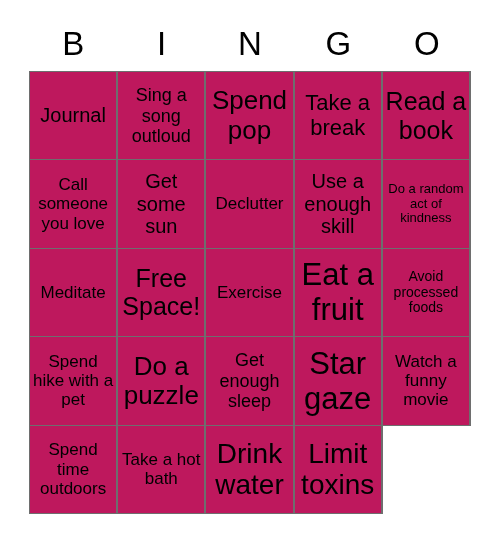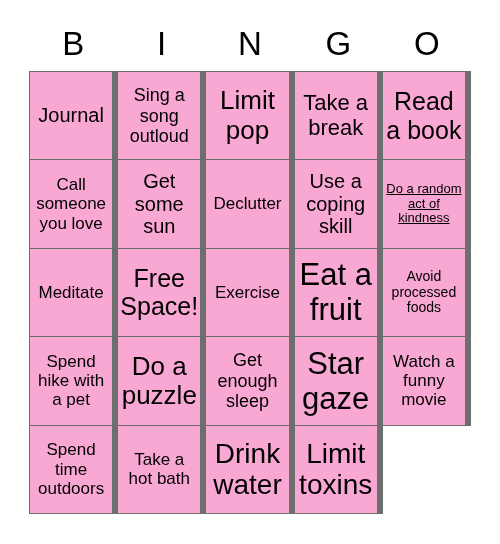--- a/index.html
+++ b/index.html
@@ -48,36 +48,36 @@
     height: 443px;
     display: grid;
     grid-template-columns: repeat(5, 1fr);
     grid-template-rows: repeat(5, 1fr);
     border-top: 1px solid #6e6e6e;
     border-left: 1px solid #6e6e6e;
     box-sizing: border-box;
     background: #ffffff;
   }
   .cell {
-    border-right: 6px solid #eab308;
+    border-right: 2px solid #eab308;
     border-bottom: 1px solid #6e6e6e;
     box-sizing: border-box;
     display: flex;
     align-items: center;
     justify-content: center;
     text-align: center;
     padding: 1px 2px;
-    background: #f9a8d4;
+    background: #be185d;
     color: #000000;
     line-height: 1.13;
     overflow: hidden;
     word-break: break-word;
   }
   
-  .fs-13 { font-size: 13px; text-decoration: underline; }
+  .fs-13 { font-size: 13px; }
   .fs-14 { font-size: 14px; }
   .fs-15 { font-size: 15px; }
   .fs-17 { font-size: 17px; }
   .fs-18 { font-size: 18px; }
   .fs-20 { font-size: 20px; }
   .fs-25 { font-size: 25px; }
   .fs-26 { font-size: 26px; }
   .fs-28 { font-size: 28px; }
   .fs-31 { font-size: 31px; }
 </style>
@@ -91,28 +91,28 @@
     <div class="header-letter">I</div>
     <div class="header-letter">N</div>
     <div class="header-letter">G</div>
     <div class="header-letter">O</div>
   </div>
 
   <div class="grid">
 
     <div class="cell fs-20">Journal</div>
     <div class="cell fs-18">Sing a song outloud</div>
-    <div class="cell fs-26">Limit pop</div>
+    <div class="cell fs-26">Spend pop</div>
     <div class="cell fs-22">Take a break</div>
     <div class="cell fs-25">Read a book</div>
 
     <div class="cell fs-17">Call someone you love</div>
     <div class="cell fs-20">Get some sun</div>
     <div class="cell fs-17">Declutter</div>
-    <div class="cell fs-20">Use a coping skill</div>
+    <div class="cell fs-20">Use a enough skill</div>
     <div class="cell fs-13">Do a random act of kindness</div>
 
     <div class="cell fs-17">Meditate</div>
     <div class="cell fs-25">Free Space!</div>
     <div class="cell fs-17">Exercise</div>
     <div class="cell fs-31">Eat a fruit</div>
 
     <div class="cell fs-14">Avoid processed foods</div>
     <div class="cell fs-17">Spend hike with a pet</div>
     <div class="cell fs-26">Do a puzzle</div>

